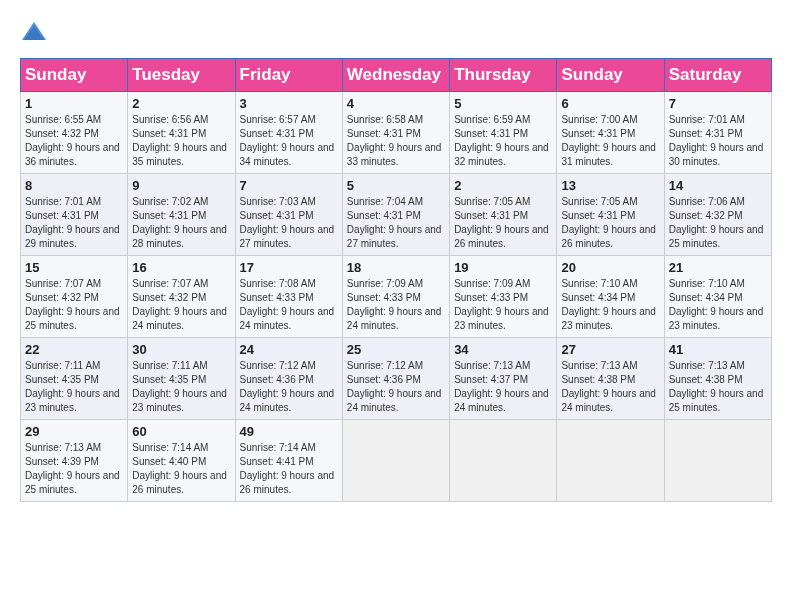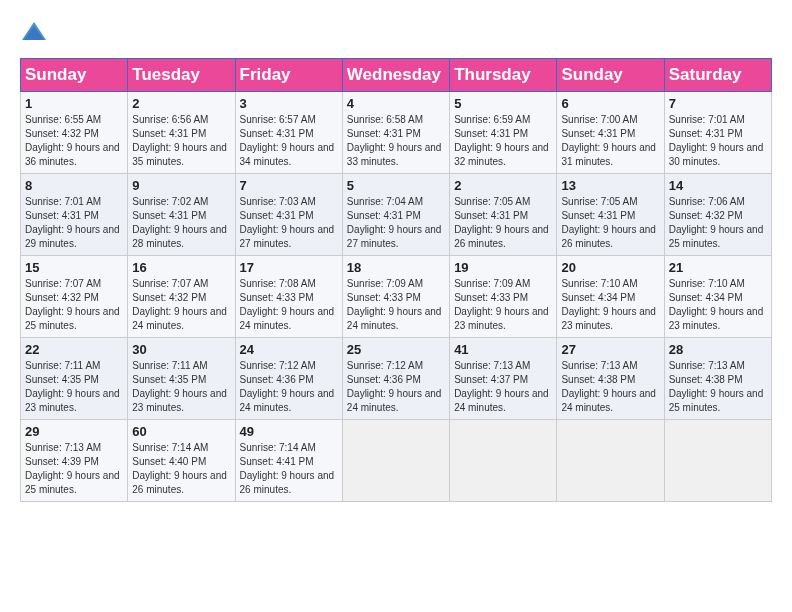--- a/index.html
+++ b/index.html
@@ -232,29 +232,29 @@
       </td>
           <td>
         <span class="day-num">24</span>
         <span class="day-info">Sunrise: 7:12 AM<br>Sunset: 4:36 PM<br>Daylight: 9 hours and 24 minutes.</span>
       </td>
           <td>
         <span class="day-num">25</span>
         <span class="day-info">Sunrise: 7:12 AM<br>Sunset: 4:36 PM<br>Daylight: 9 hours and 24 minutes.</span>
       </td>
           <td>
-        <span class="day-num">41</span>
+        <span class="day-num">34</span>
         <span class="day-info">Sunrise: 7:13 AM<br>Sunset: 4:37 PM<br>Daylight: 9 hours and 24 minutes.</span>
       </td>
           <td>
         <span class="day-num">27</span>
         <span class="day-info">Sunrise: 7:13 AM<br>Sunset: 4:38 PM<br>Daylight: 9 hours and 24 minutes.</span>
       </td>
           <td>
-        <span class="day-num">28</span>
+        <span class="day-num">41</span>
         <span class="day-info">Sunrise: 7:13 AM<br>Sunset: 4:38 PM<br>Daylight: 9 hours and 25 minutes.</span>
       </td>
         </tr>
         <tr>
           <td>
         <span class="day-num">29</span>
         <span class="day-info">Sunrise: 7:13 AM<br>Sunset: 4:39 PM<br>Daylight: 9 hours and 25 minutes.</span>
       </td>
           <td>
         <span class="day-num">60</span>

